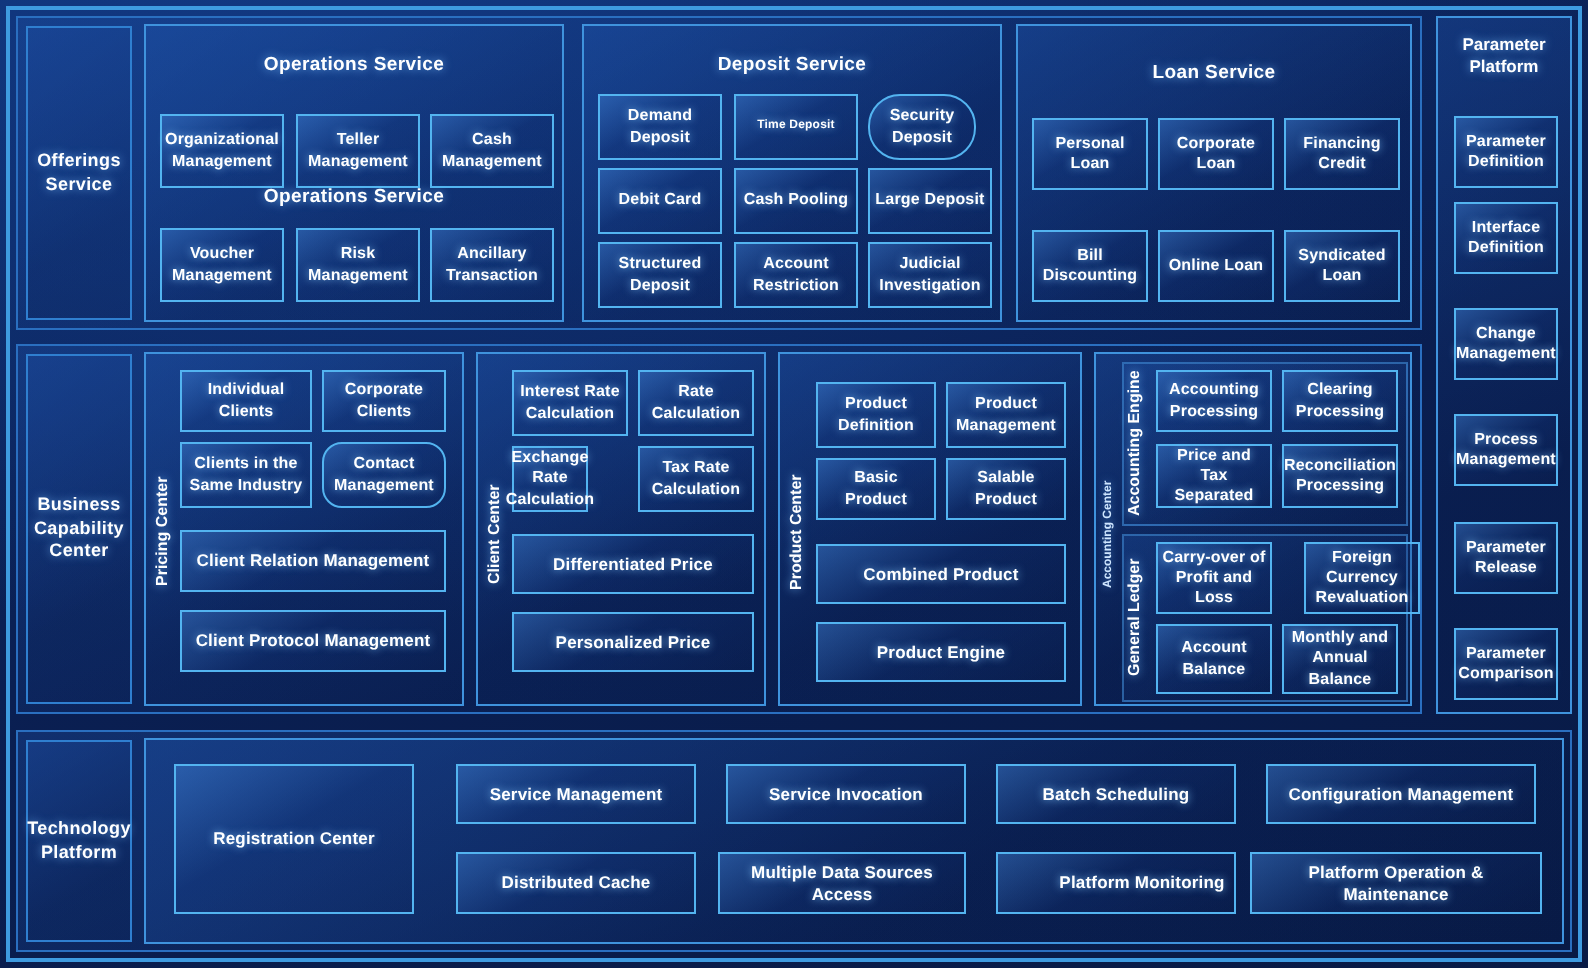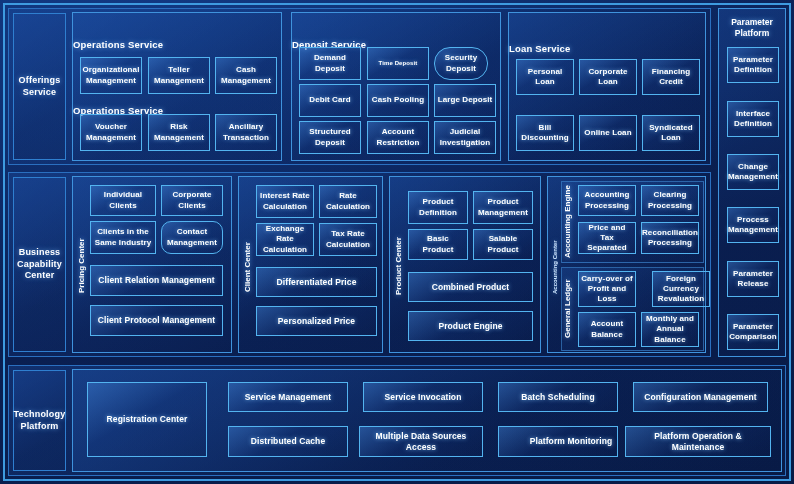--- a/index.html
+++ b/index.html
@@ -44,25 +44,24 @@
     letter-spacing:.2px;
   }
 
   
   .group{
     border:1px solid #3f93dd;
     background:linear-gradient(150deg, rgba(32,86,175,.40) 0%, rgba(12,38,96,.18) 60%, rgba(8,26,70,.05) 100%);
     box-sizing:border-box;
   }
   .group-title{
-    position:absolute;left:0;right:0;
+    position:absolute;left:0;right:0;text-align:center;
     color:#ffffff;font-size:9.5px;font-weight:bold;
     text-shadow:0 0 5px rgba(120,190,255,.8);
     letter-spacing:.2px;
-    margin-top:12px;
   }
 
   
   .box{
     position:absolute;box-sizing:border-box;
     border:1px solid #53b4f0;
     background:linear-gradient(150deg, rgba(62,126,210,.50) 0%, rgba(18,52,122,.30) 45%, rgba(10,30,78,.12) 100%);
     display:flex;align-items:center;justify-content:center;
     text-align:center;
     padding:1px 2px;
@@ -235,21 +234,21 @@
   <div class="panel group" style="left:238px;top:176px;width:145px;height:177px;">
     <div class="vlabel lg" style="left:2px;top:40px;width:12px;height:100px;">Client Center</div>
 
     <div class="box" style="left:17px;top:8px;width:58px;height:33px;">
       <span>Interest Rate Calculation</span>
       </div>
     <div class="box" style="left:80px;top:8px;width:58px;height:33px;">
       <span>Rate Calculation</span>
       </div>
 
-    <div class="box" style="left:17px;top:46px;width:58px;height:33px;">
+    <div class="box" style="left:17px;top:46px;width:38px;height:33px;">
       <span>Exchange Rate Calculation</span>
       </div>
     <div class="box" style="left:80px;top:46px;width:58px;height:33px;">
       <span>Tax Rate Calculation</span>
       </div>
 
     <div class="box wide" style="left:17px;top:90px;width:121px;height:30px;">
       <span>Differentiated Price</span>
       </div>
     <div class="box wide" style="left:17px;top:129px;width:121px;height:30px;">
@@ -316,21 +315,21 @@
       <span>Account Balance</span>
       </div>
     <div class="box" style="left:93px;top:135px;width:58px;height:35px;">
       <span>Monthly and Annual Balance</span>
       </div>
   </div>
 
   <div class="panel sidebar" style="left:718px;top:8px;width:68px;height:349px;">
     <div class="sidebar-title" style="top:8px;">Parameter Platform</div>
 
-    <div class="box" style="left:8px;top:38px;width:52px;height:36px;">
+    <div class="box" style="left:8px;top:49px;width:52px;height:36px;">
       <span>Parameter Definition</span>
       </div>
     <div class="box" style="left:8px;top:92px;width:52px;height:36px;">
       <span>Interface Definition</span>
       </div>
     <div class="box" style="left:8px;top:145px;width:52px;height:36px;">
       <span>Change Management</span>
       </div>
     <div class="box" style="left:8px;top:198px;width:52px;height:36px;">
       <span>Process Management</span>

